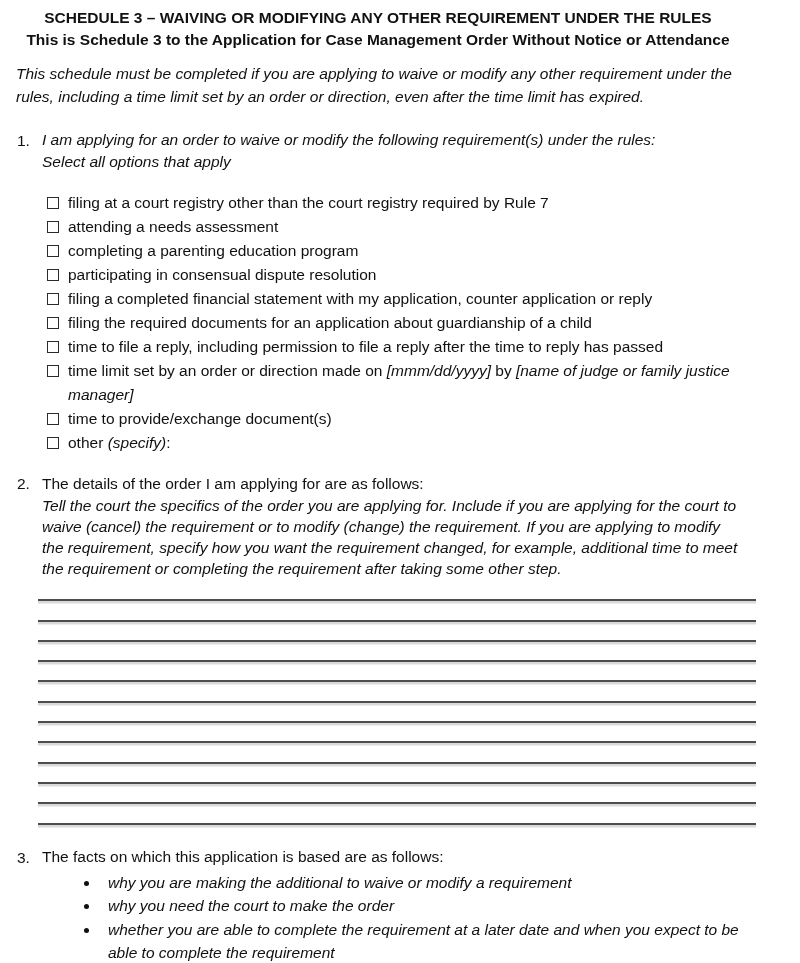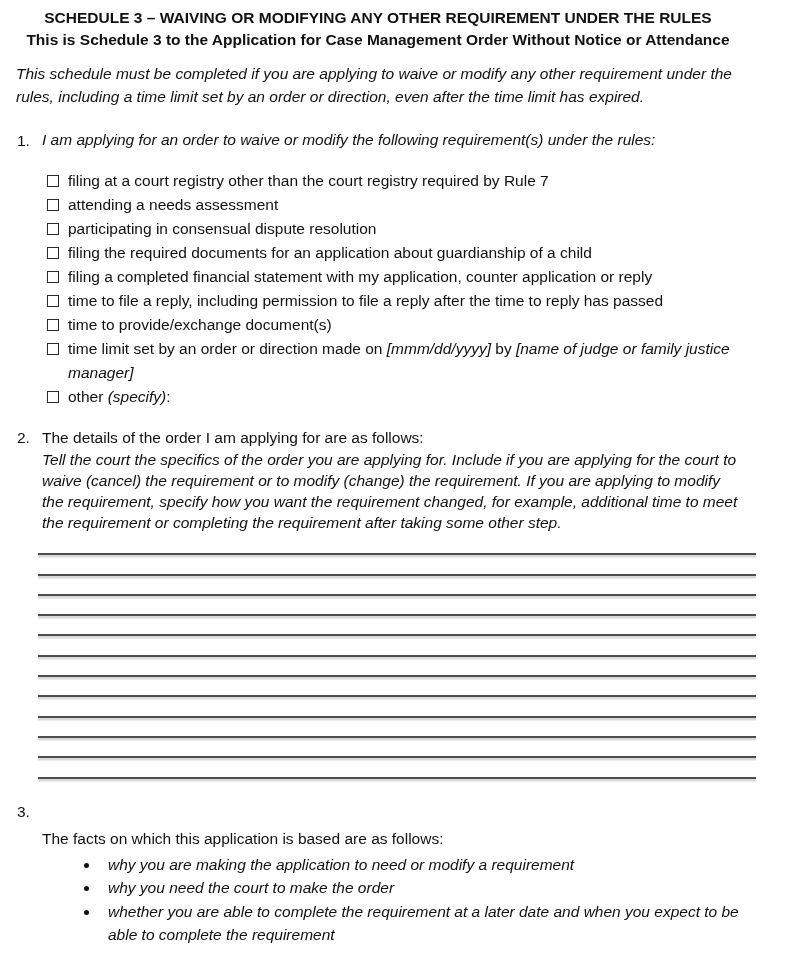--- a/index.html
+++ b/index.html
@@ -64,21 +64,21 @@
   .answer-lines {
     margin: 2px 35px 0 38px;
     width: 727px;
   }
   .write-line {
     height: 20.3px;
     border-bottom: 2px solid #4d4d4d;
     box-shadow: 0 2.5px 0 rgba(120,120,120,0.28);
   }
   #q3 { margin-top: 21px; }
-  #q3 .qtext, #q3 .qnote { line-height: 22px; margin-top: 28px; }
+  #q3 .qtext, #q3 .qnote { line-height: 22px; }
   .bullet-list {
     margin-top: 3px;
     padding-left: 58px;
     font-style: italic;
   }
   .bullet-list li {
     line-height: 23.5px;
     padding-left: 8px;
   }
 </style>
@@ -89,52 +89,57 @@
 
   <div class="title first">SCHEDULE 3 – WAIVING OR MODIFYING ANY OTHER REQUIREMENT UNDER THE RULES</div>
   <div class="title">This is Schedule 3 to the Application for Case Management Order Without Notice or Attendance</div>
 
   <p class="intro italic">This schedule must be completed if you are applying to waive or modify any other requirement under the rules, including a time limit set by an order or direction, even after the time limit has expired.</p>
 
   <div class="qitem" id="q1">
     <div class="num">1.</div>
     <div class="qbody">
       <div class="qtext">I am applying for an order to waive or modify the following requirement(s) under the rules:</div>
+      <div class="qnote italic">Select all options that apply</div>
       <div class="option-list">
           <div class="option">
             <span class="checkbox"></span>
             <span class="option-label"><span>filing at a court registry other than the court registry required by Rule 7</span></span>
           </div>
           <div class="option">
             <span class="checkbox"></span>
             <span class="option-label"><span>attending a needs assessment</span></span>
           </div>
           <div class="option">
             <span class="checkbox"></span>
+            <span class="option-label"><span>completing a parenting education program</span></span>
+          </div>
+          <div class="option">
+            <span class="checkbox"></span>
             <span class="option-label"><span>participating in consensual dispute resolution</span></span>
+          </div>
+          <div class="option">
+            <span class="checkbox"></span>
+            <span class="option-label"><span>filing a completed financial statement with my application, counter application or reply</span></span>
           </div>
           <div class="option">
             <span class="checkbox"></span>
             <span class="option-label"><span>filing the required documents for an application about guardianship of a child</span></span>
           </div>
           <div class="option">
             <span class="checkbox"></span>
-            <span class="option-label"><span>filing a completed financial statement with my application, counter application or reply</span></span>
-          </div>
-          <div class="option">
-            <span class="checkbox"></span>
             <span class="option-label"><span>time to file a reply, including permission to file a reply after the time to reply has passed</span></span>
           </div>
           <div class="option">
             <span class="checkbox"></span>
-            <span class="option-label"><span>time to provide/exchange document(s)</span></span>
+            <span class="option-label"><span>time limit set by an order or direction made on </span><span class="i">[mmm/dd/yyyy]</span><span> by </span><span class="i">[name of judge or family justice manager]</span></span>
           </div>
           <div class="option">
             <span class="checkbox"></span>
-            <span class="option-label"><span>time limit set by an order or direction made on </span><span class="i">[mmm/dd/yyyy]</span><span> by </span><span class="i">[name of judge or family justice manager]</span></span>
+            <span class="option-label"><span>time to provide/exchange document(s)</span></span>
           </div>
           <div class="option">
             <span class="checkbox"></span>
             <span class="option-label"><span>other </span><span class="i">(specify)</span><span>:</span></span>
           </div>
         </div>
     </div>
   </div>
 
   <div class="qitem" id="q2">
@@ -158,20 +163,20 @@
       <div class="write-line"></div>
       <div class="write-line"></div>
       <div class="write-line"></div>
     </div>
 
   <div class="qitem" id="q3">
     <div class="num">3.</div>
     <div class="qbody">
       <div class="qtext">The facts on which this application is based are as follows:</div>
       <ul class="bullet-list">
-          <li>why you are making the application to need or modify a requirement</li>
+          <li>why you are making the additional to waive or modify a requirement</li>
           <li>why you need the court to make the order</li>
           <li>whether you are able to complete the requirement at a later date and when you expect to be able to complete the requirement</li>
         </ul>
     </div>
   </div>
 
 </div>
 
 </body></html>

